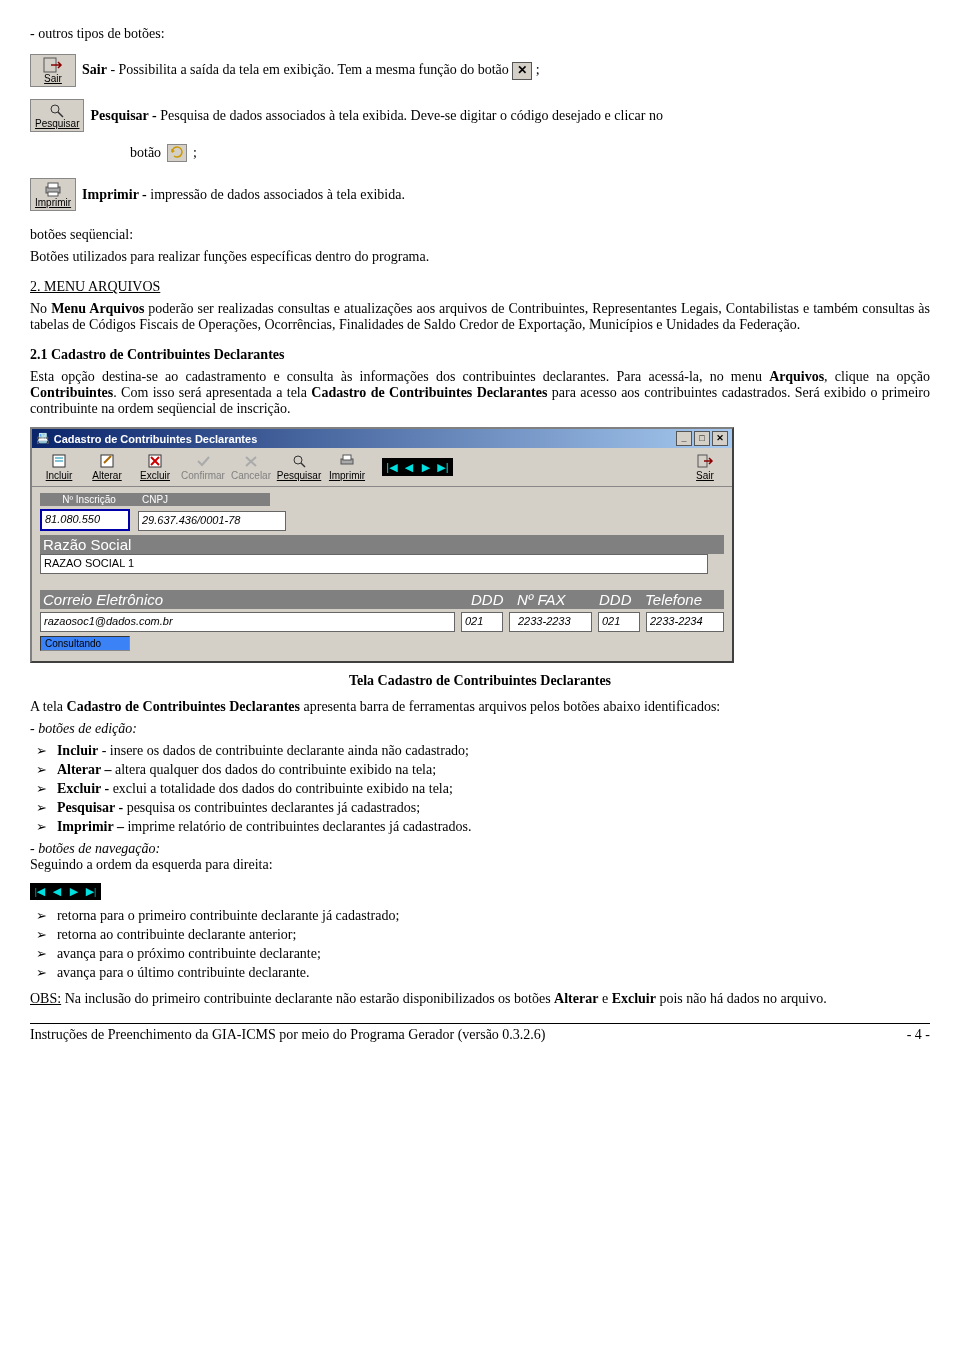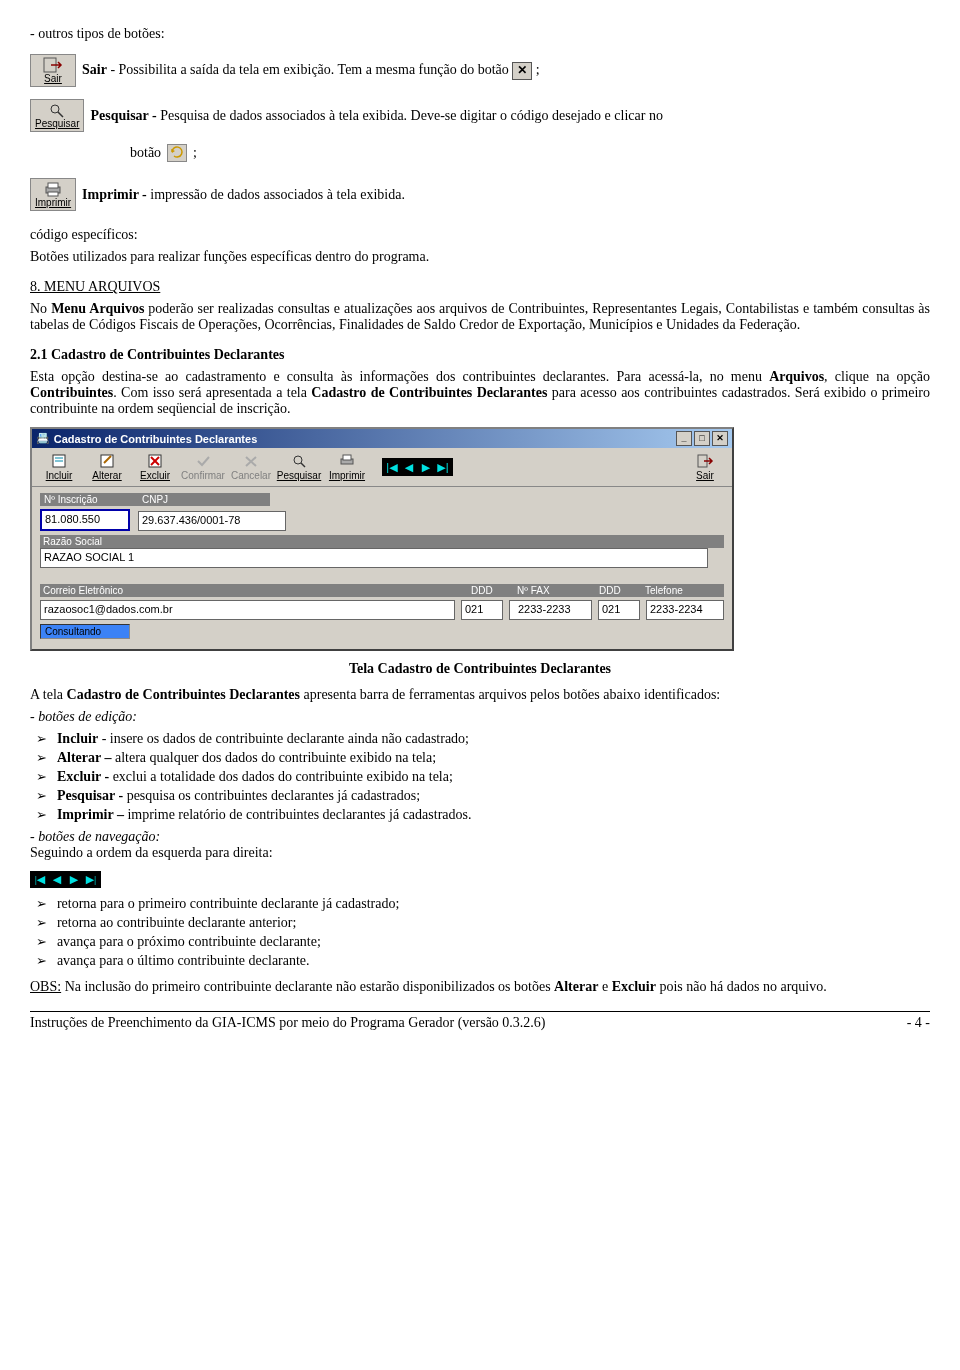--- a/index.html
+++ b/index.html
@@ -111,34 +111,34 @@
   }
   .navgroup .nv {
     width: 14px; height: 14px;
     color: #00e0e0;
     font-size: 11px;
     text-align: center;
     line-height: 14px;
     background: #000;
   }
   .form-area { padding: 6px 8px 10px; }
-  .row { display: flex; gap: 8px; margin: 3px 0; align-items: flex-end; }
+  .row { display: flex; gap: 8px; margin: 3px 0; align-items: flex-end; font-style: italic; }
   .input {
     background: #fff;
     border: 1px solid #666;
     padding: 2px 3px;
     font-size: 11px;
     font-family: Tahoma, Arial, sans-serif;
     height: 14px;
   }
   .input.hl { border: 2px solid #00a; }
   .lbl-row {
     background: #808080;
     color: #fff;
-    font-size: 10px;
+    font-size: 15px;
     padding: 1px 3px;
     margin-top: 4px;
   }
   .status {
     background: #3b82f6;
     border: 1px inset #888;
     padding: 1px 4px;
     font-size: 10px;
     margin-top: 4px;
     width: 80px;
@@ -229,25 +229,25 @@
         <rect x="5" y="2" width="10" height="5" fill="#fff" stroke="#555"></rect>
         <rect x="5" y="11" width="10" height="4" fill="#fff" stroke="#555"></rect>
       </svg>
     <span class="underline">Imprimir</span>
   </span>
   <span>
     <span class="bold">Imprimir - </span><span>impressão de dados associados à tela exibida.</span>
   </span>
 </div>
 
-<p>código específicos:</p>
+<p>botões seqüencial:</p>
 <p>Botões utilizados para realizar funções específicas dentro do programa.</p>
 
 
-<p class="sect-head underline">8. MENU ARQUIVOS</p>
+<p class="sect-head underline">2. MENU ARQUIVOS</p>
 <p>
   <span>No </span><span class="bold">Menu Arquivos</span><span> poderão ser realizadas consultas e atualizações aos arquivos de Contribuintes, Representantes Legais, Contabilistas e também consultas às tabelas de Códigos Fiscais de Operações, Ocorrências, Finalidades de Saldo Credor de Exportação, Municípios e Unidades da Federação.</span>
 </p>
 
 <p class="bold sect-head">2.1 Cadastro de Contribuintes Declarantes</p>
 <p>
   <span>Esta opção destina-se ao cadastramento e consulta às informações dos contribuintes declarantes. Para acessá-la, no menu </span><span class="bold">Arquivos</span><span>, clique na opção </span><span class="bold">Contribuintes</span><span>. Com isso será apresentada a tela </span><span class="bold">Cadastro de Contribuintes Declarantes</span><span> para acesso aos contribuintes cadastrados. Será exibido o primeiro contribuinte na ordem seqüencial de inscrição.</span>
 </p>
 
 
@@ -322,21 +322,21 @@
       <svg width="18" height="16">
           <rect x="2" y="2" width="9" height="12" fill="none" stroke="#555"></rect>
           <path d="M8 8 L16 8 M13 5 L16 8 L13 11" stroke="#800" fill="none" stroke-width="1.5"></path>
         </svg>
       <span class="lbl underline">Sair</span>
     </div>
   </div>
 
   <div class="form-area">
     <div class="two-col-label" style="width:230px;">
-      <span style="width:90px;">Nº Inscrição</span>
+      <span style="width:90px;text-align:center;">Nº Inscrição</span>
       <span>CNPJ</span>
     </div>
     <div class="row">
       <div class="input hl" style="width:80px;">81.080.550</div>
       <div class="input" style="width:140px;">29.637.436/0001-78</div>
     </div>
 
     <div class="lbl-row">Razão Social</div>
     <div class="input" style="width:660px;">RAZAO SOCIAL 1</div>
 

